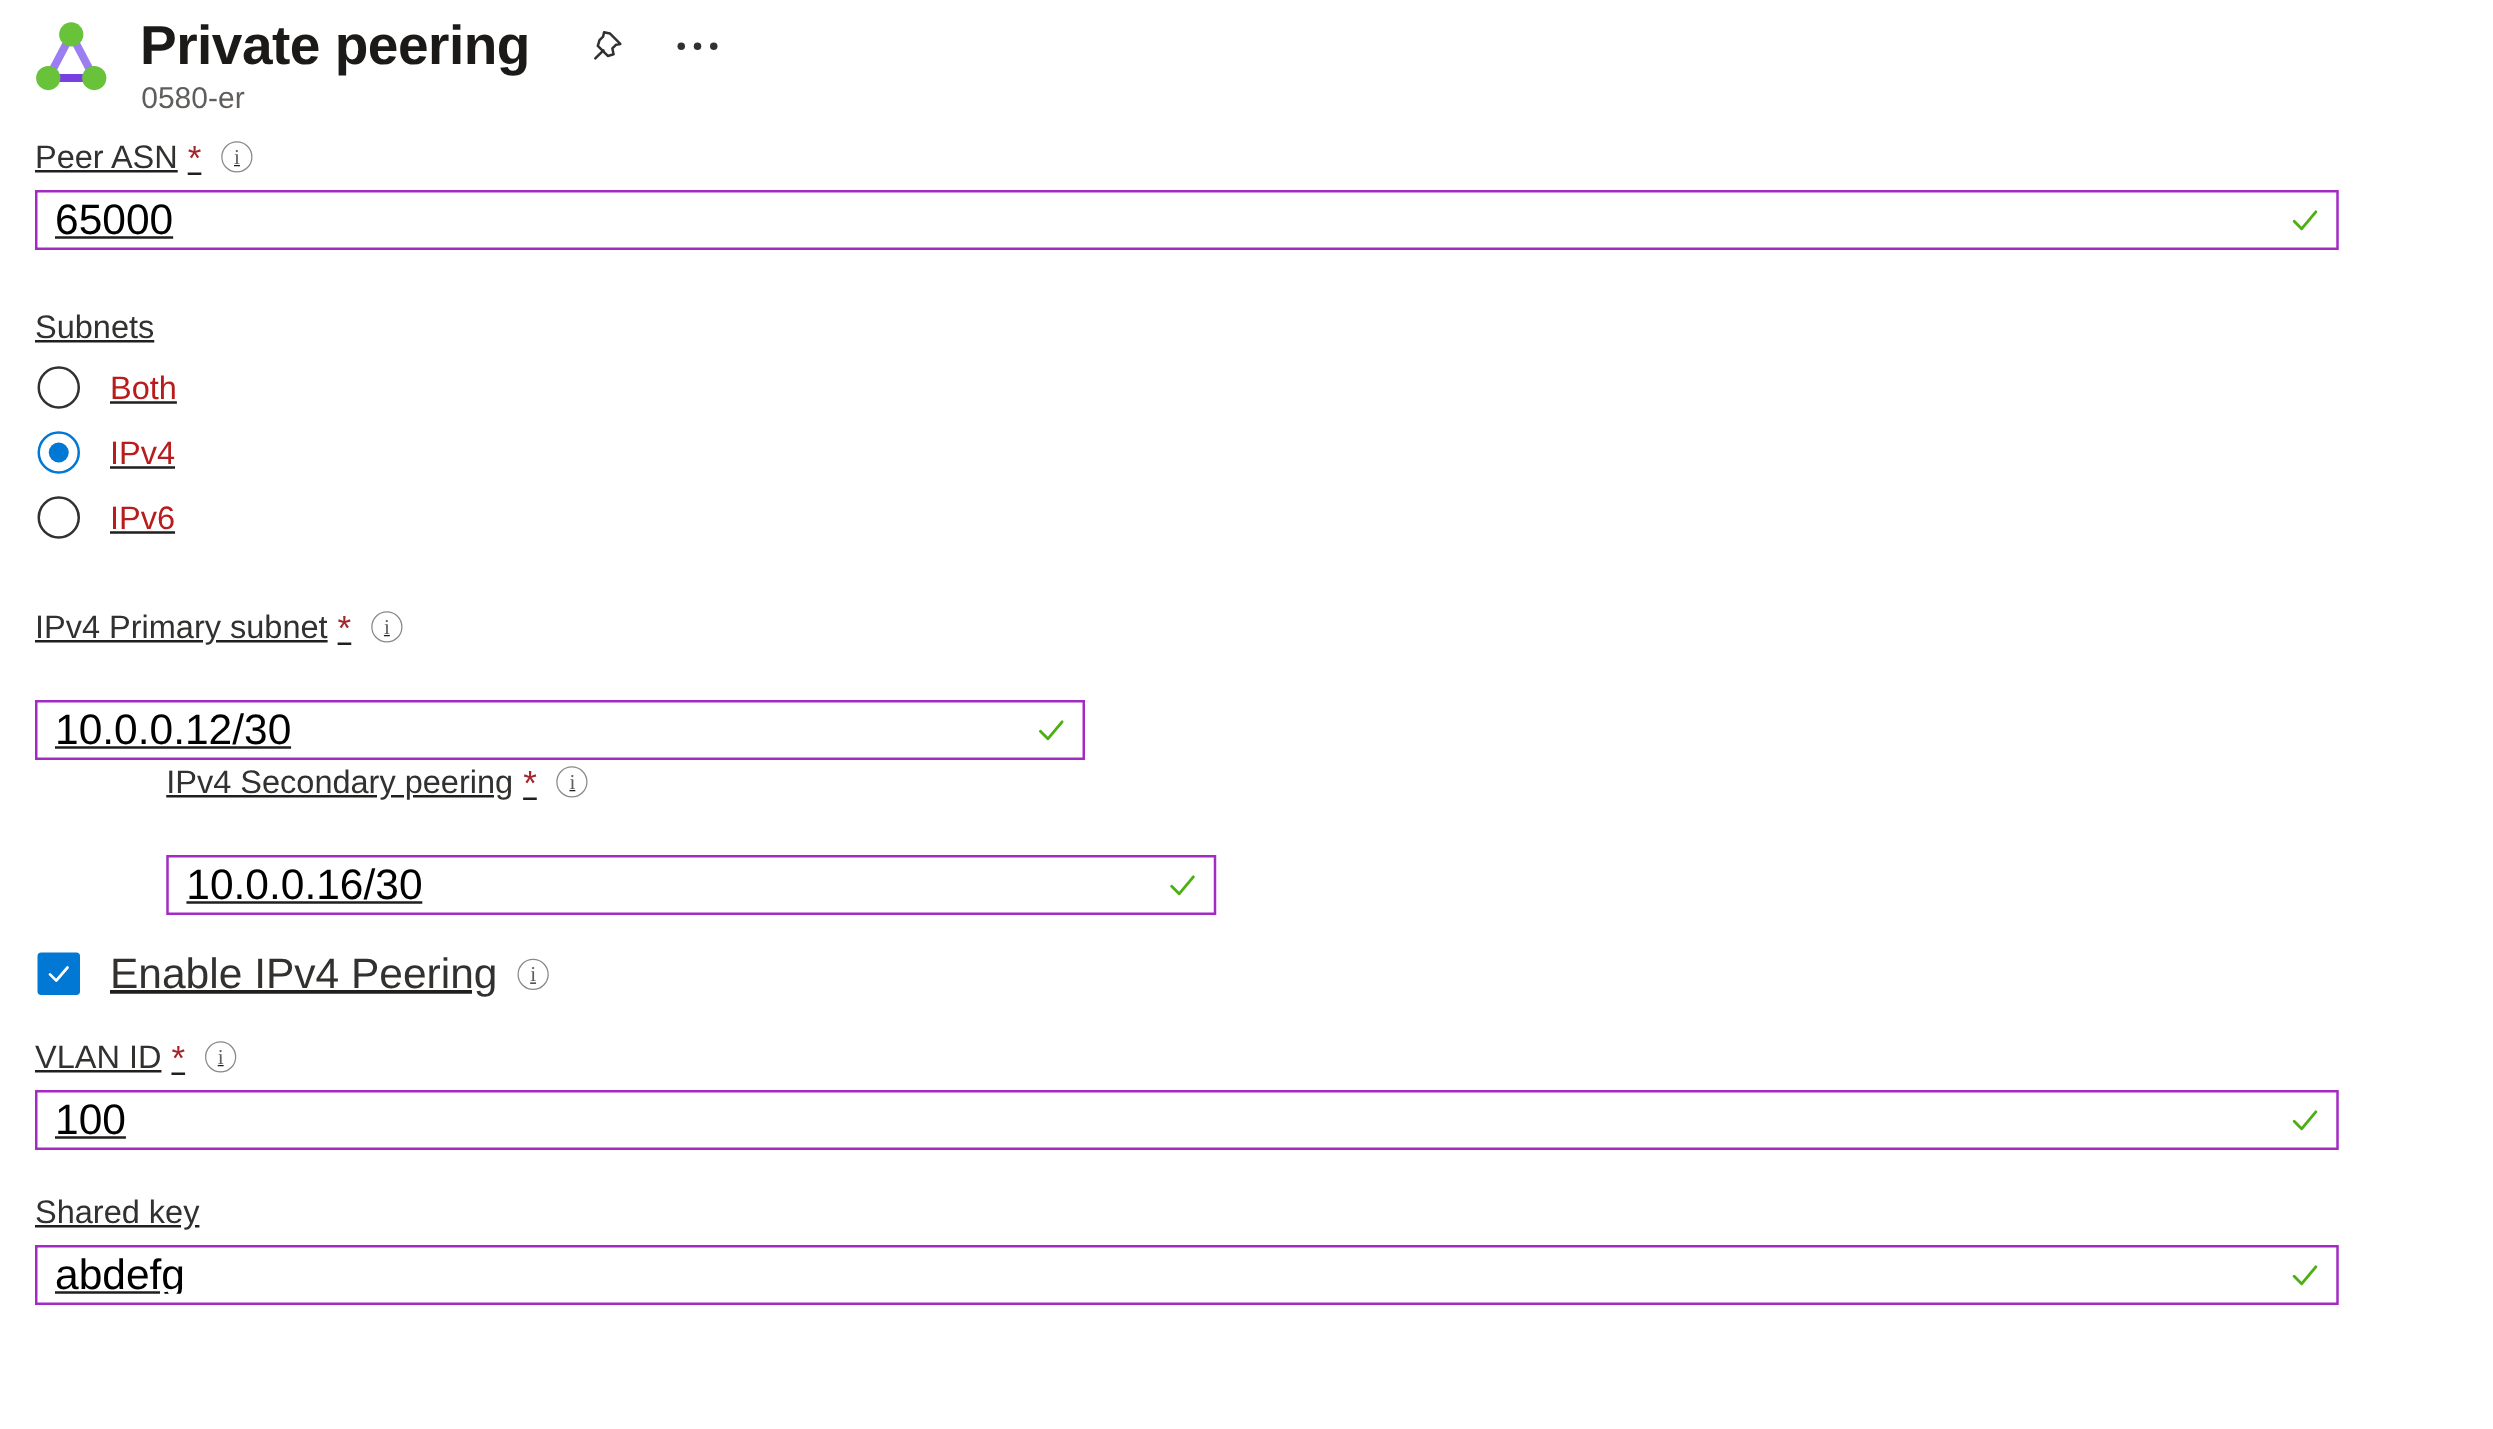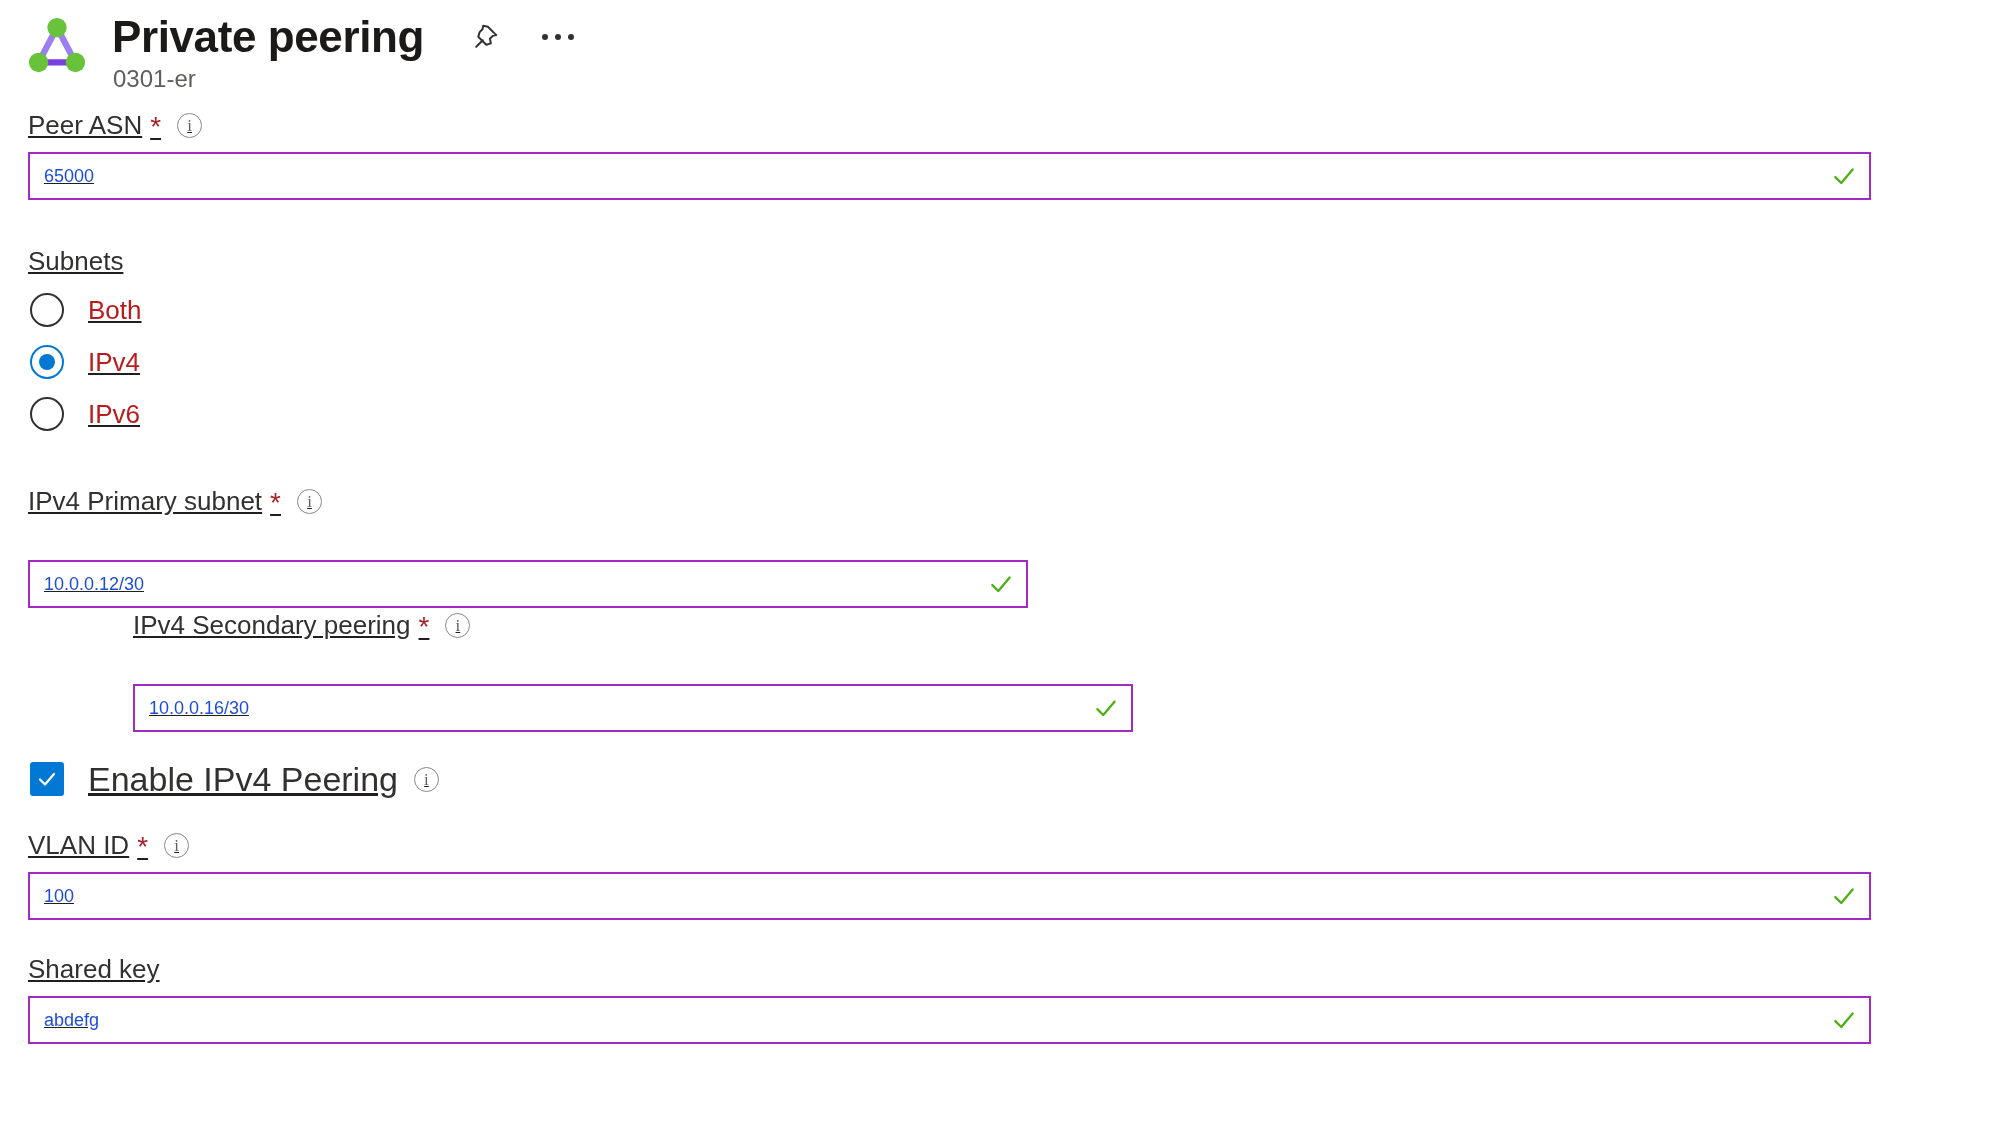--- a/index.html
+++ b/index.html
@@ -136,38 +136,38 @@
     position: relative;
     height: 48px;
     border: 2.5px solid #a32bc4;
     background: #ffffff;
     display: flex;
     align-items: center;
     padding: 0 44px 0 14px;
     margin-top: 10px;
   }
   .textbox .value {
-    font-size: 18px;
+    font-size: 34px;
     line-height: 30px;
-    color: #1d4ed8;
+    color: #000000;
     white-space: nowrap;
     overflow: hidden;
     text-align: center;
   }
   .valid-check {
     position: absolute;
     right: 12px;
     top: 50%;
     transform: translateY(-50%);
     width: 26px;
     height: 26px;
   }
 
   .full-box   { width: 1843px; }
-  .half-box   { width: 1000px; margin-top: 42px; }
+  .half-box   { width: 840px; margin-top: 42px; }
 
   
   .group-label {
     font-size: 26px;
     line-height: 34px;
     color: #323130;
     margin-top: 44px;
   }
   .radio-list { margin-top: 6px; }
   .radio-item {
@@ -271,21 +271,21 @@
           </button>
           <button class="more-btn">
             <span class="dots">
                 <i></i>
                 <i></i>
                 <i></i>
               </span>
           </button>
         </div>
       </div>
-      <div class="subtitle">0301-er</div>
+      <div class="subtitle">0580-er</div>
     </div>
   </div>
 
   <div class="form">
 
     <div>
       <div class="field-label">
         <span>Peer ASN</span>
         <span class="req-star">*</span>
         <span class="info-icon">

